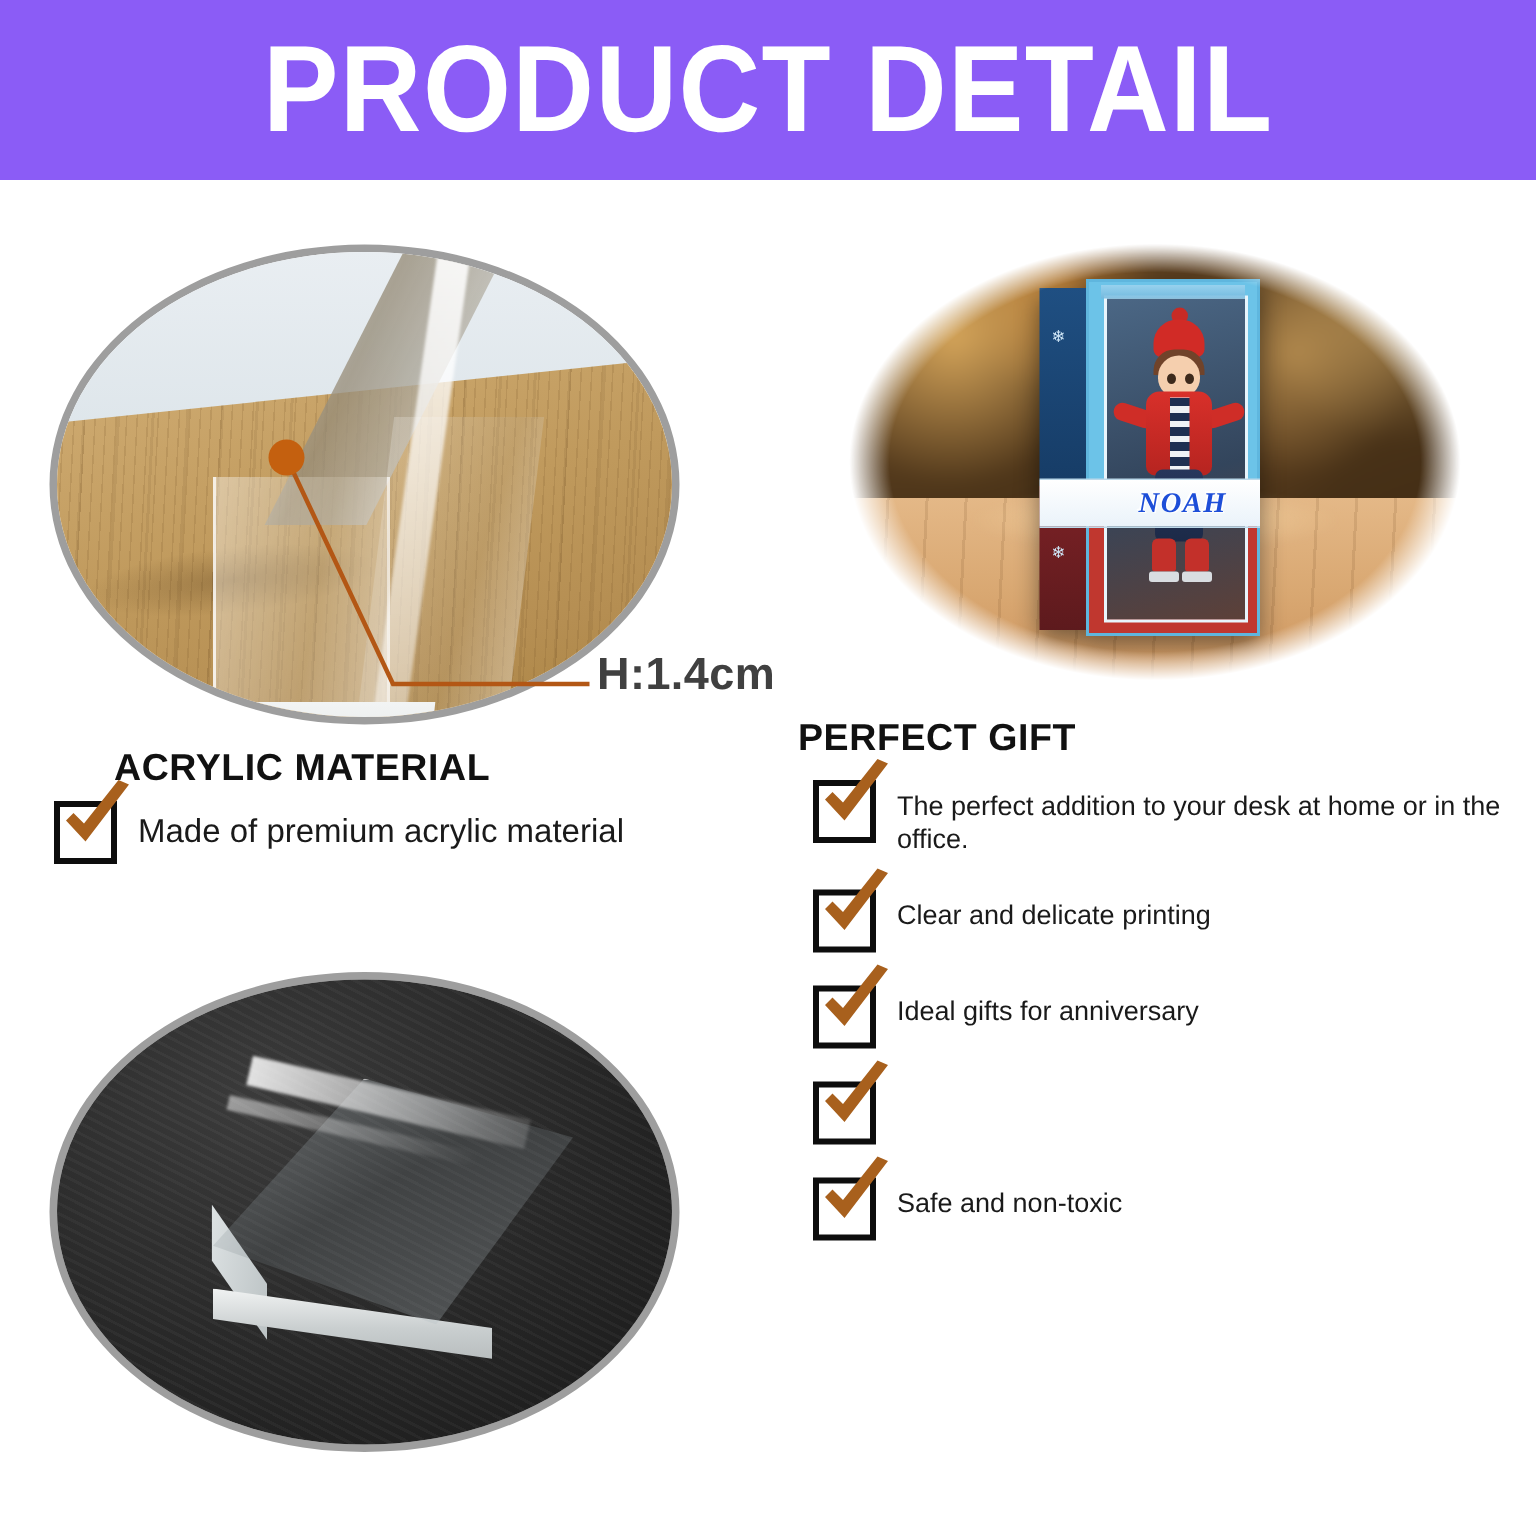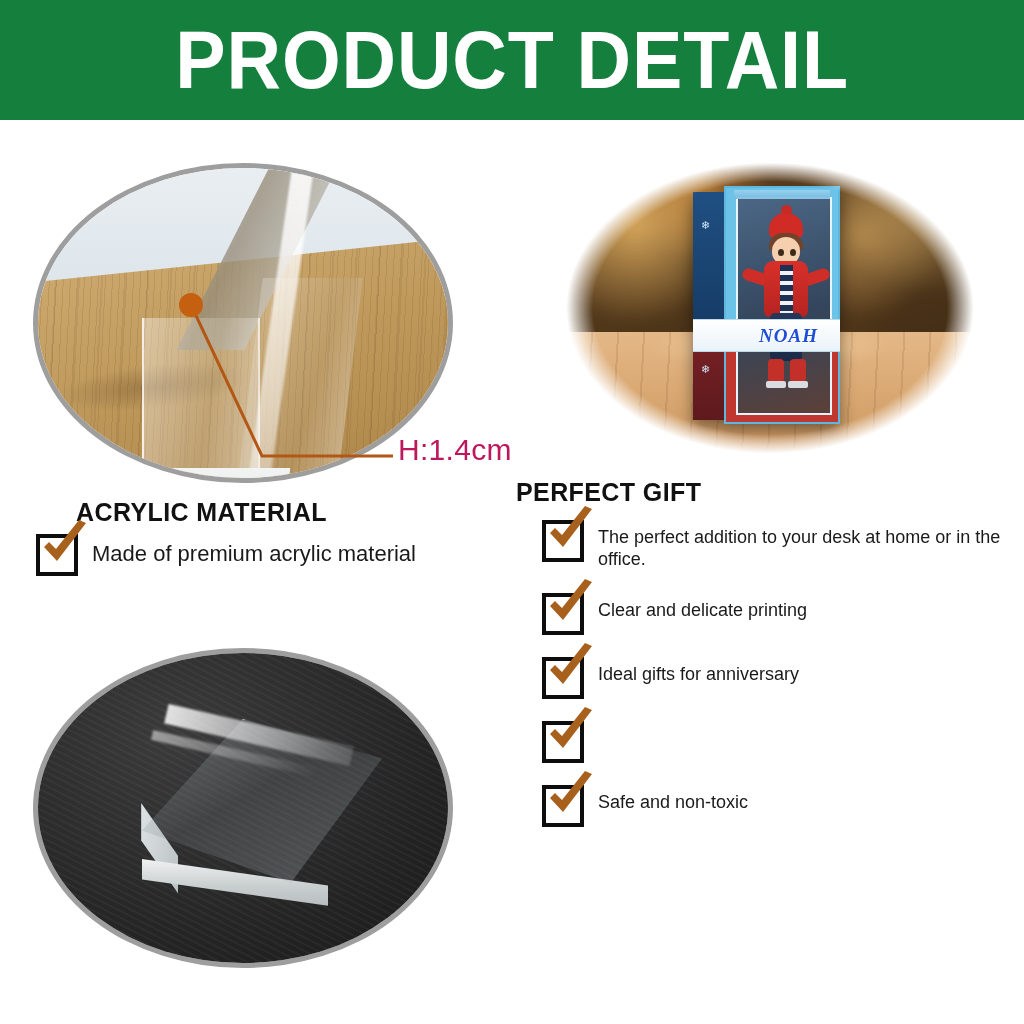--- a/index.html
+++ b/index.html
@@ -7,21 +7,21 @@
   body {
     background:#ffffff;
     font-family:"Liberation Sans", sans-serif;
     position:relative;
     overflow:hidden;
   }
 
   
   #banner {
     position:absolute; left:0; top:0; width:1024px; height:120px;
-    background:#15803d;
+    background:#8b5cf6;
     display:flex; align-items:center; justify-content:center;
   }
   #banner-title {
     color:#ffffff;
     font-family:"Liberation Sans Narrow","Liberation Sans", sans-serif;
     font-weight:bold;
     font-size:82px;
     letter-spacing:1px;
     transform:scaleX(0.92);
     line-height:1;
@@ -246,32 +246,32 @@
   }
 
   
   #callout { position:absolute; left:150px; top:270px; width:420px; height:220px; pointer-events:none; }
   #callout-dot{
     position:absolute; left:29px; top:23px; width:24px; height:24px;
     background:#C4600F; border-radius:50%;
   }
   #callout-label{
     position:absolute; left:248px; top:163px;
-    color:#be185d; font-weight:normal; font-size:30px; white-space:nowrap;
+    color:#404040; font-weight:bold; font-size:30px; white-space:nowrap;
     letter-spacing:.3px;
   }
 
   
   .section-title{
     position:absolute;
     font-weight:bold; font-size:25px; color:#111111; letter-spacing:.4px;
     white-space:nowrap;
   }
   #title-acrylic{ left:36px; top:498px;margin-left:40px; }
-  #title-gift{ left:516px; top:478px; }
+  #title-gift{ left:532px; top:478px; }
 
   .feature-list{ position:absolute; }
   #list-acrylic{ left:36px; top:534px; width:480px; }
   #list-gift{ left:542px; top:520px; width:470px; }
 
   .feature{
     display:flex; align-items:flex-start; margin-bottom:16px;
   }
   .cb{
     position:relative; flex:0 0 auto;

